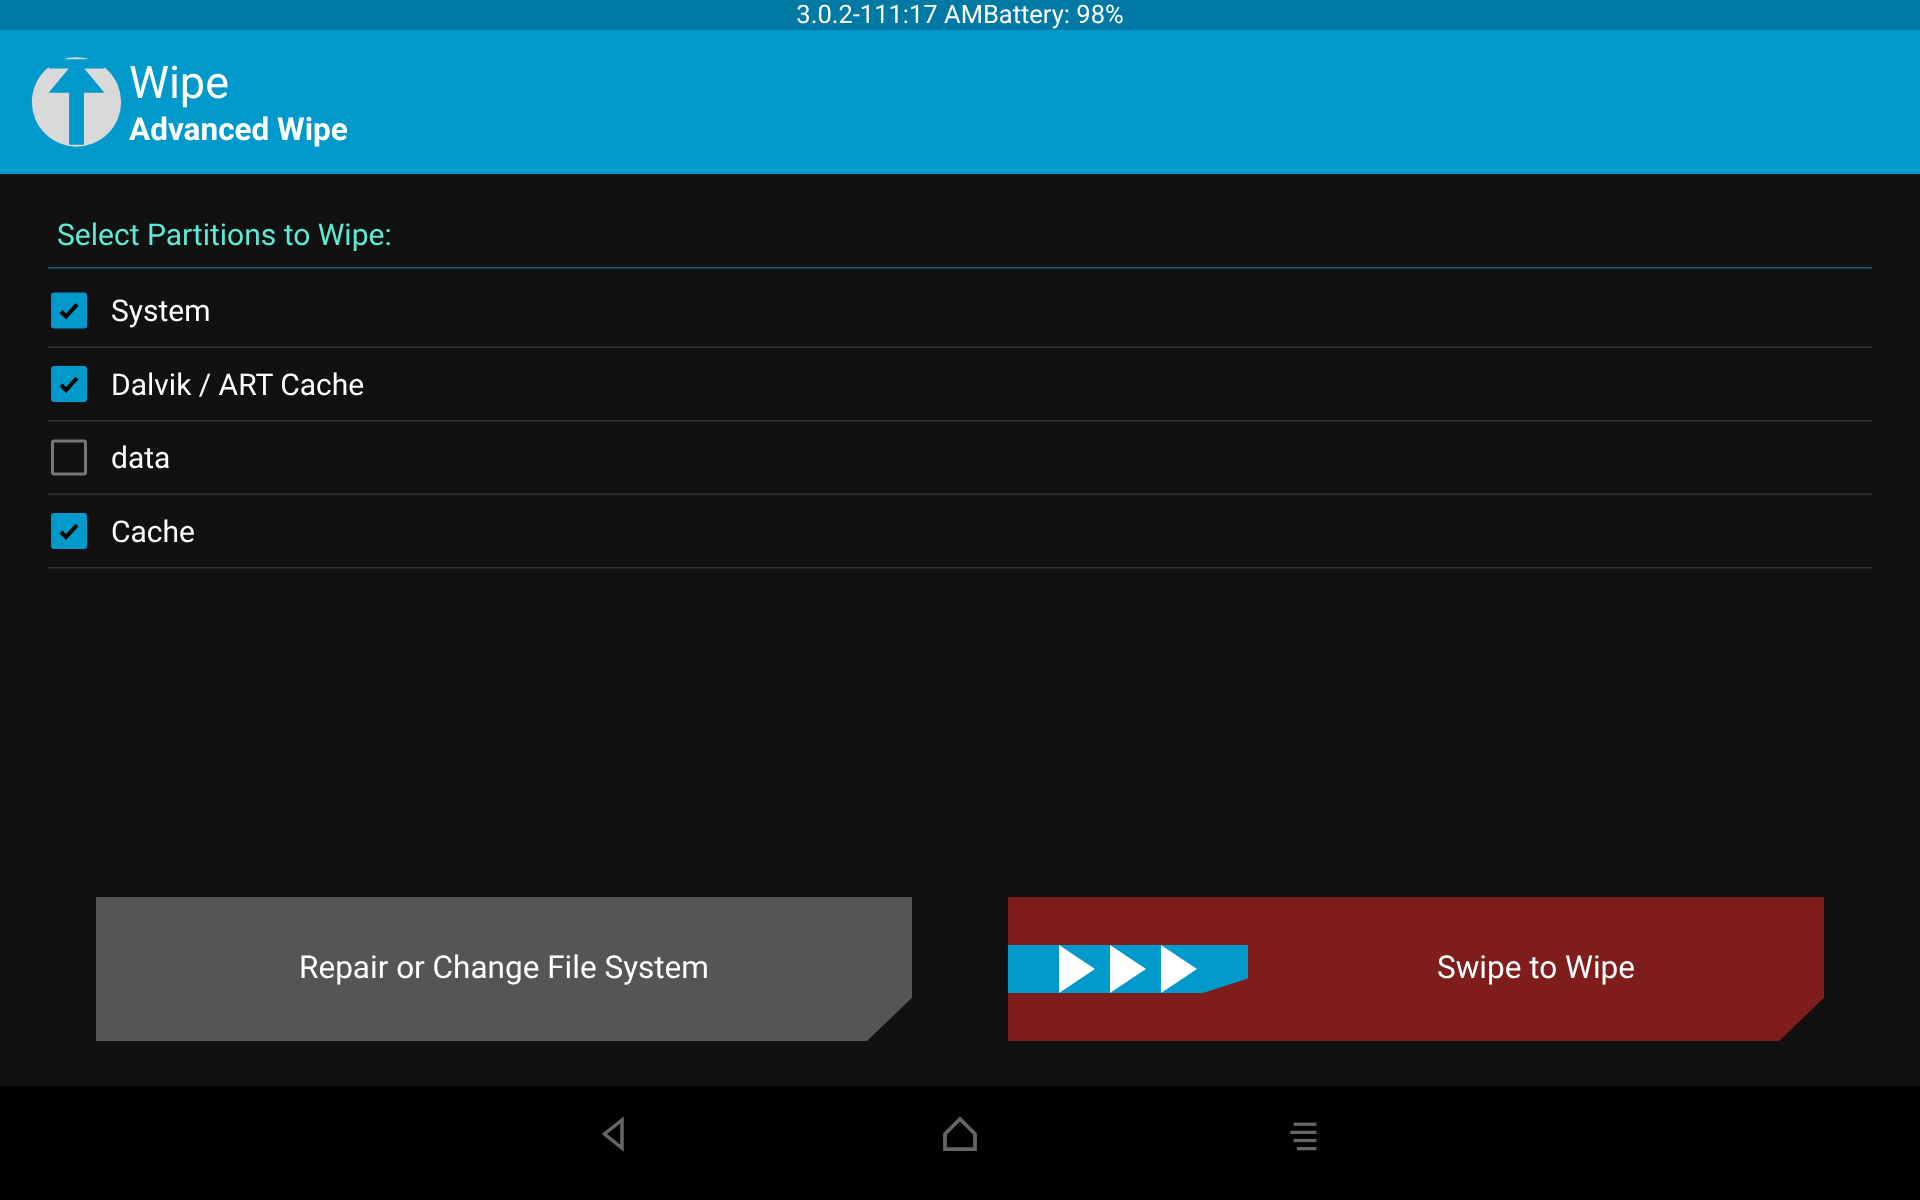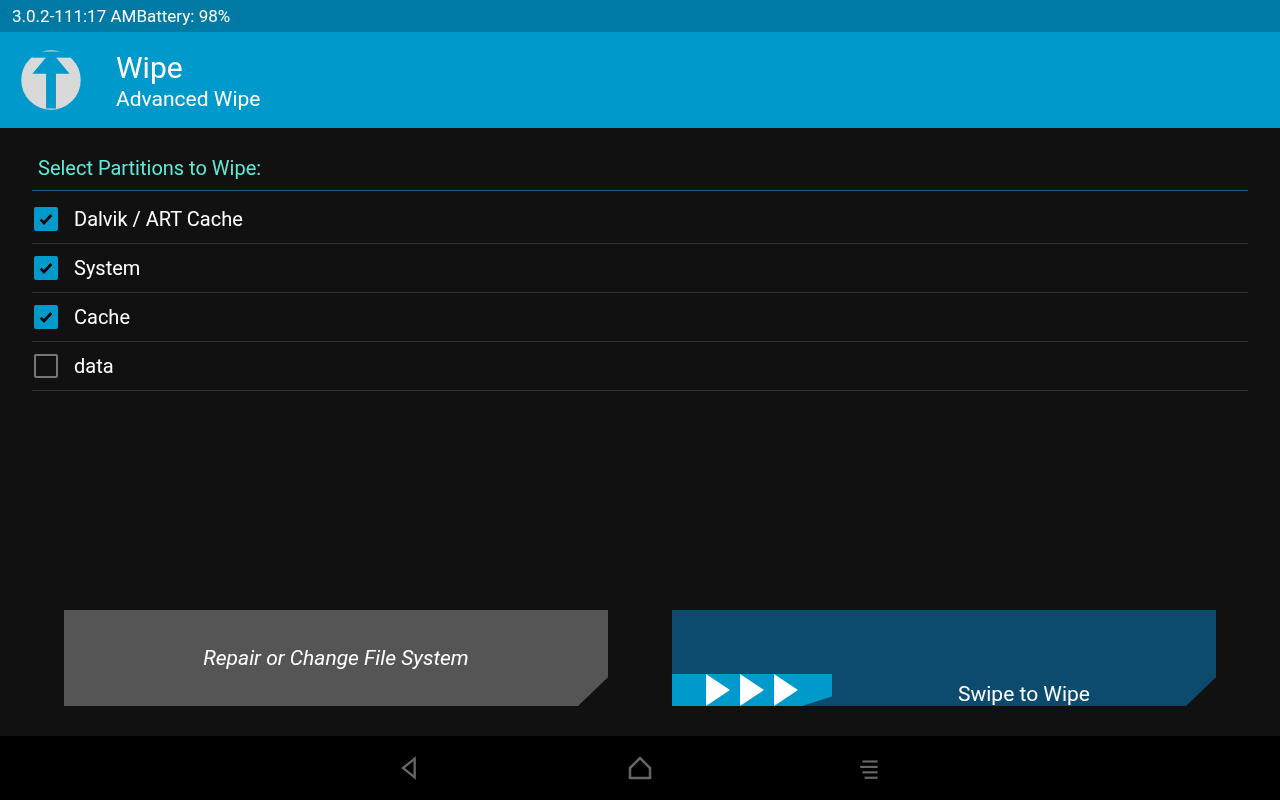--- a/index.html
+++ b/index.html
@@ -1,43 +1,43 @@
 <!DOCTYPE html>
 <html><head>
 <meta charset="utf-8">
 <style>
   * { margin: 0; padding: 0; box-sizing: border-box; font-family: "Segoe UI", Roboto, Arial, sans-serif; }
   html, body { width: 1280px; height: 800px; background: #000; color: #fff; overflow: hidden; }
 
   .statusbar {
-    height: 32px;
+    height: 20px;
     background: #0079a5;
     display: flex;
     align-items: center;
-    justify-content: flex-start;
+    justify-content: center;
     padding: 0 12px;
     font-size: 17px;
     font-weight: 400;
     color: #fff;
   }
 
   .header {
     height: 96px;
     background: #0099CC;
     display: flex;
     align-items: center;
     padding: 0 20px;
-    gap: 34px;
+    gap: 4px;
   }
   .logo-circle {
     width: 62px; height: 62px;
     position: relative;
   }
   .header-titles .title { font-size: 30px; font-weight: 400; }
-  .header-titles .subtitle { font-size: 21px; font-weight: 400; margin-top: 2px; }
+  .header-titles .subtitle { font-size: 21px; font-weight: 700; margin-top: 2px; }
 
   .content {
     background: #111;
     height: calc(800px - 32px - 96px - 64px);
     padding: 28px 32px 0 32px;
     position: relative;
   }
 
   .section-label {
     color: #5eead4;
@@ -84,27 +84,26 @@
   .repair-btn {
     flex: 1;
     background: #555;
     display: flex;
     align-items: center;
     justify-content: center;
     font-size: 21px;
     color: #fff;
     position: relative;
     clip-path: polygon(0 0, 100% 0, 100% 70%, calc(100% - 30px) 100%, 0 100%);
-    font-style: italic;
   }
   .swipe-container {
     flex: 1;
-    background: #0c4a6e;
-    display: flex;
-    align-items: flex-end;
+    background: #7f1d1d;
+    display: flex;
+    align-items: center;
     position: relative;
     clip-path: polygon(0 0, 100% 0, 100% 70%, calc(100% - 30px) 100%, 0 100%);
   }
   .swipe-handle {
     width: 160px;
     background: #0099CC;
     display: flex;
     align-items: center;
     justify-content: center;
     gap: 10px;
@@ -156,41 +155,41 @@
 <div class="content">
   <div class="section-label">Select Partitions to Wipe:</div>
   <div class="section-underline"></div>
   <div id="partition-list">
       <div class="partition-row">
         <div class="checkbox checked">
           <svg class="check-icon" viewBox="0 0 24 24" fill="none" stroke="#000" stroke-width="4">
             <polyline points="4,13 9,18 20,6"></polyline>
           </svg>
         </div>
-        <span class="partition-label">Dalvik / ART Cache</span>
+        <span class="partition-label">System</span>
       </div>
       <div class="partition-row">
         <div class="checkbox checked">
           <svg class="check-icon" viewBox="0 0 24 24" fill="none" stroke="#000" stroke-width="4">
             <polyline points="4,13 9,18 20,6"></polyline>
           </svg>
         </div>
-        <span class="partition-label">System</span>
+        <span class="partition-label">Dalvik / ART Cache</span>
+      </div>
+      <div class="partition-row">
+        <div class="checkbox"></div>
+        <span class="partition-label">data</span>
       </div>
       <div class="partition-row">
         <div class="checkbox checked">
           <svg class="check-icon" viewBox="0 0 24 24" fill="none" stroke="#000" stroke-width="4">
             <polyline points="4,13 9,18 20,6"></polyline>
           </svg>
         </div>
         <span class="partition-label">Cache</span>
-      </div>
-      <div class="partition-row">
-        <div class="checkbox"></div>
-        <span class="partition-label">data</span>
       </div>
     </div>
 
   <div class="buttons-row">
     <div class="repair-btn">
       <span>Repair or Change File System</span>
     </div>
     <div class="swipe-container">
       <div class="swipe-handle">
         <div class="play-icon"></div>

